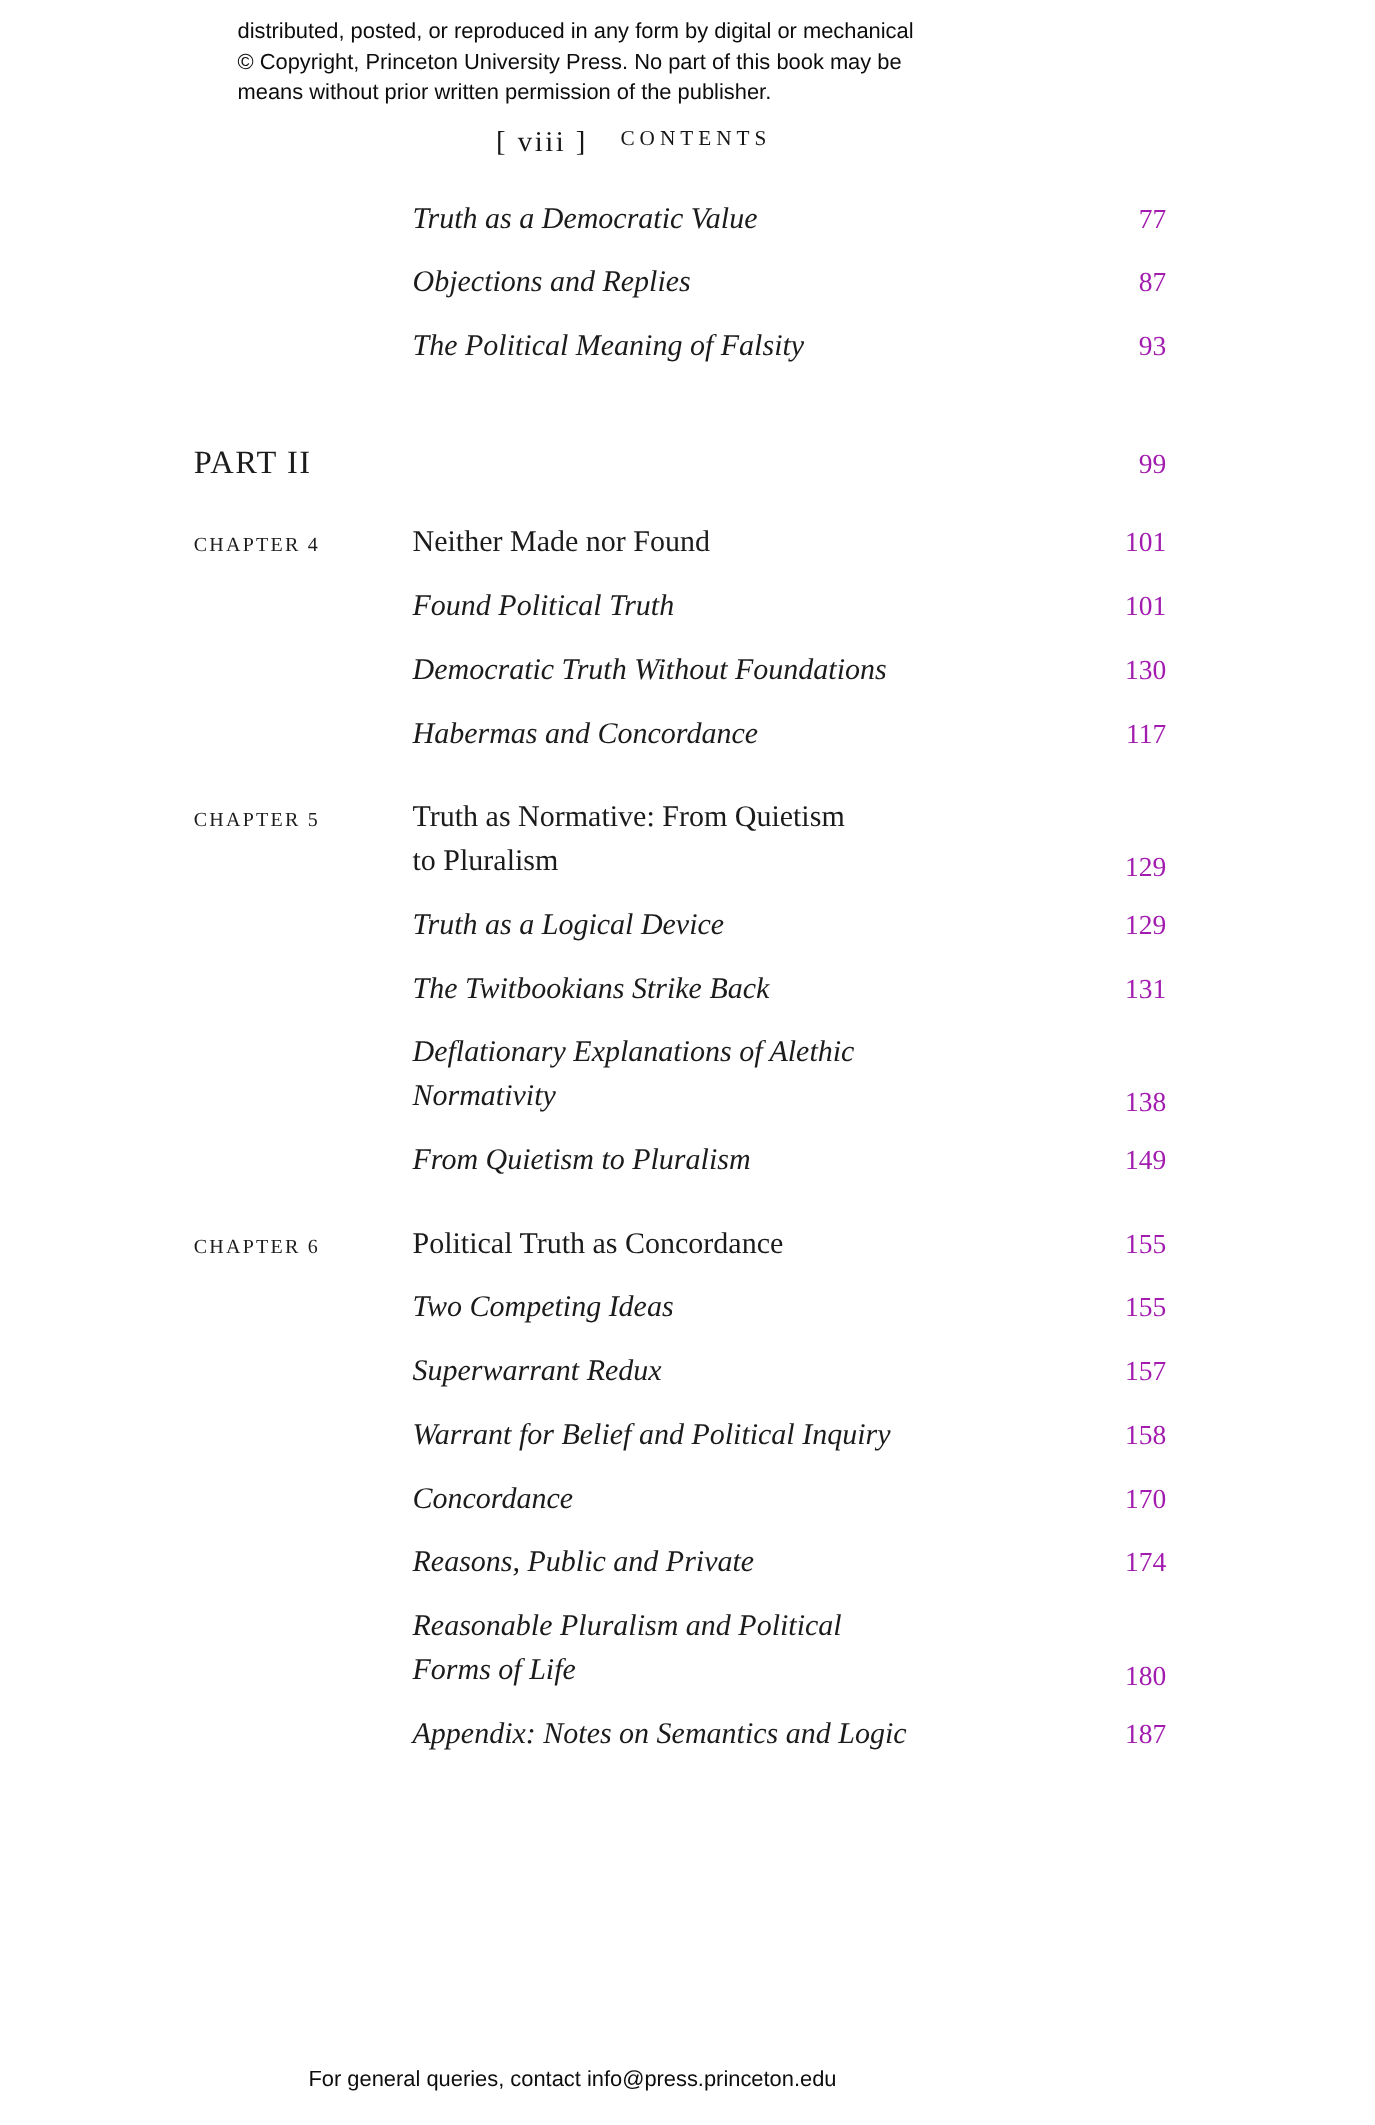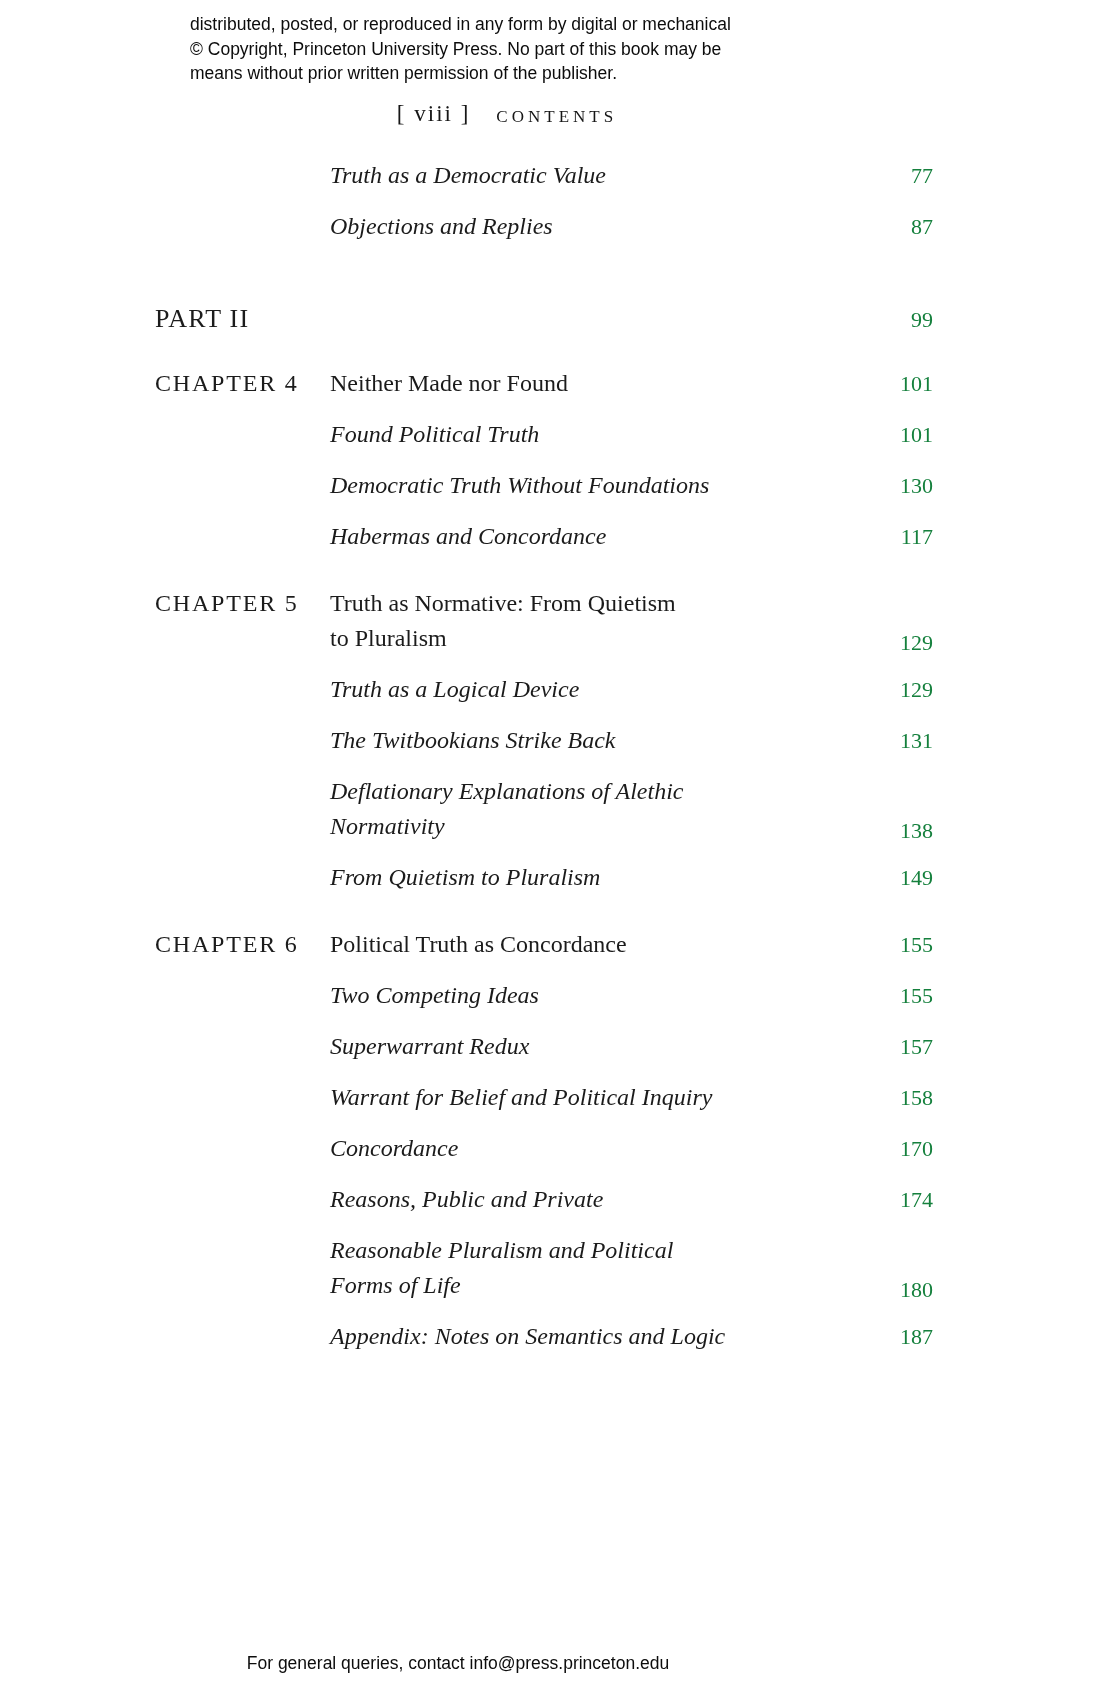--- a/index.html
+++ b/index.html
@@ -27,21 +27,21 @@
   .copyright span { display: block; }
 
   
   .running-head {
     position: absolute;
     top: 101px;
     left: 0;
     width: 1014px; 
     display: flex;
     justify-content: center;
-    align-items: flex-end;
+    align-items: flex-start;
     gap: 26px;
   }
   .folio {
     font-size: 23px;
     letter-spacing: 2px;
     color: #161616;
   }
   .head-title {
     font-size: 17px;
     letter-spacing: 4px;
@@ -59,41 +59,41 @@
     display: grid;
     grid-template-columns: 175px 1fr 85px;
     align-items: baseline;
     margin-top: 16px;
   }
   .toc-row:first-child { margin-top: 0; }
   .gap-part { margin-top: 60px; }
   .gap-chapter { margin-top: 32px; }
 
   .col-label {
-    font-size: 24px;
+    font-size: 16px;
     letter-spacing: 1.8px;
     color: #1c1c1c;
     white-space: nowrap;
   }
   .part .col-label {
     font-size: 26px;
     letter-spacing: 1.2px;
   }
   .col-title {
     font-size: 24px;
     line-height: 35px;
     color: #1b1b1b;
   }
   .sub .col-title { font-style: italic; }
   .col-title .t1, .col-title .t2 { display: block; }
   .col-title .t2:empty { display: none; }
   .col-page {
     font-size: 22px;
     text-align: right;
-    color: #15803d;
+    color: #a21caf;
     font-feature-settings: "onum";
   }
   .two-line .col-page { align-self: end; }
 
   
   .page-footer {
     position: absolute;
     bottom: 26px;
     left: 0;
     width: 916px;
@@ -128,20 +128,27 @@
   </div>
 
   <div class="toc-row sub">
     <span class="col-label"></span>
     <span class="col-title">
         <span class="t1">Objections and Replies</span>
       </span>
     <span class="col-page">87</span>
   </div>
 
+  <div class="toc-row sub">
+    <span class="col-label"></span>
+    <span class="col-title">
+        <span class="t1">The Political Meaning of Falsity</span>
+      </span>
+    <span class="col-page">93</span>
+  </div>
 
   <div class="toc-row part gap-part">
     <span class="col-label">PART II</span>
     <span class="col-title">
         <span class="t1"></span>
       </span>
     <span class="col-page">99</span>
   </div>
 
   <div class="toc-row chapter gap-chapter">

